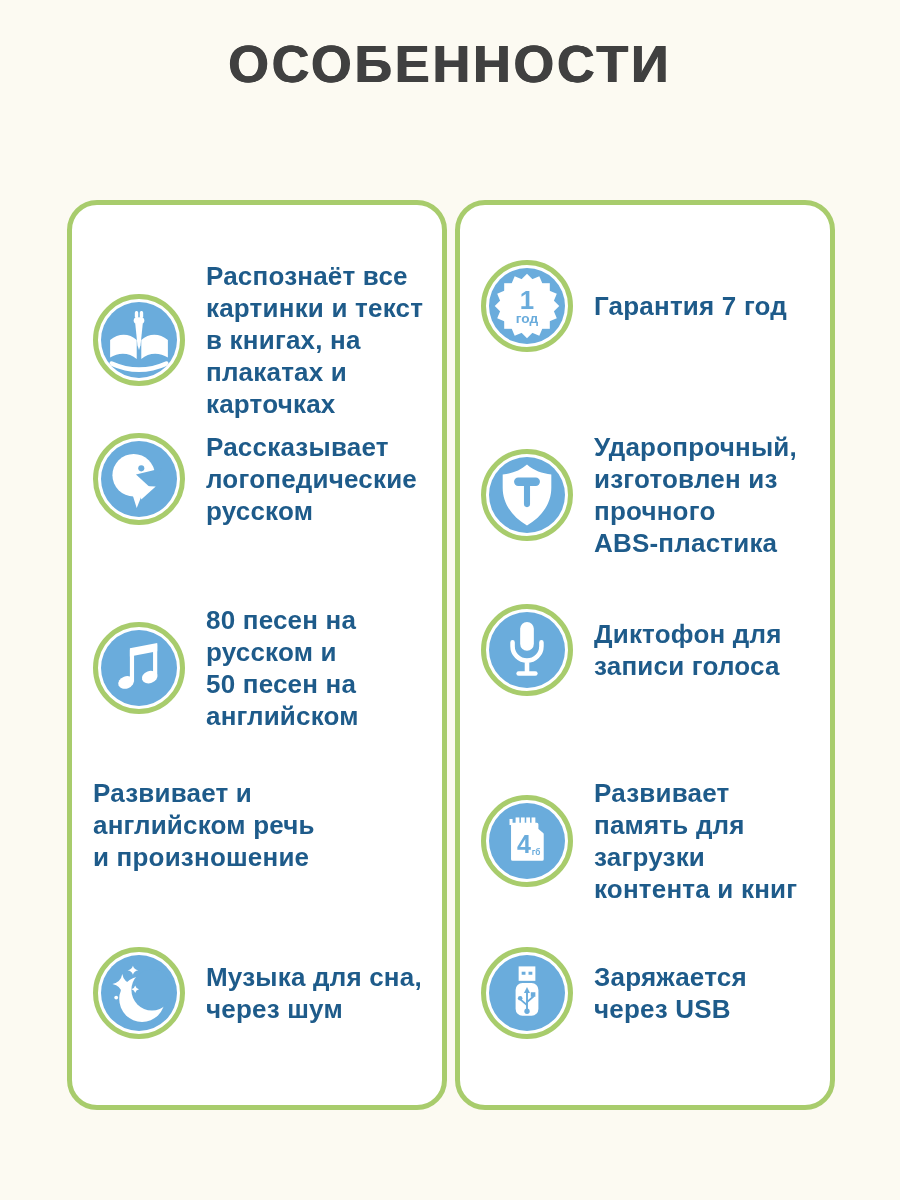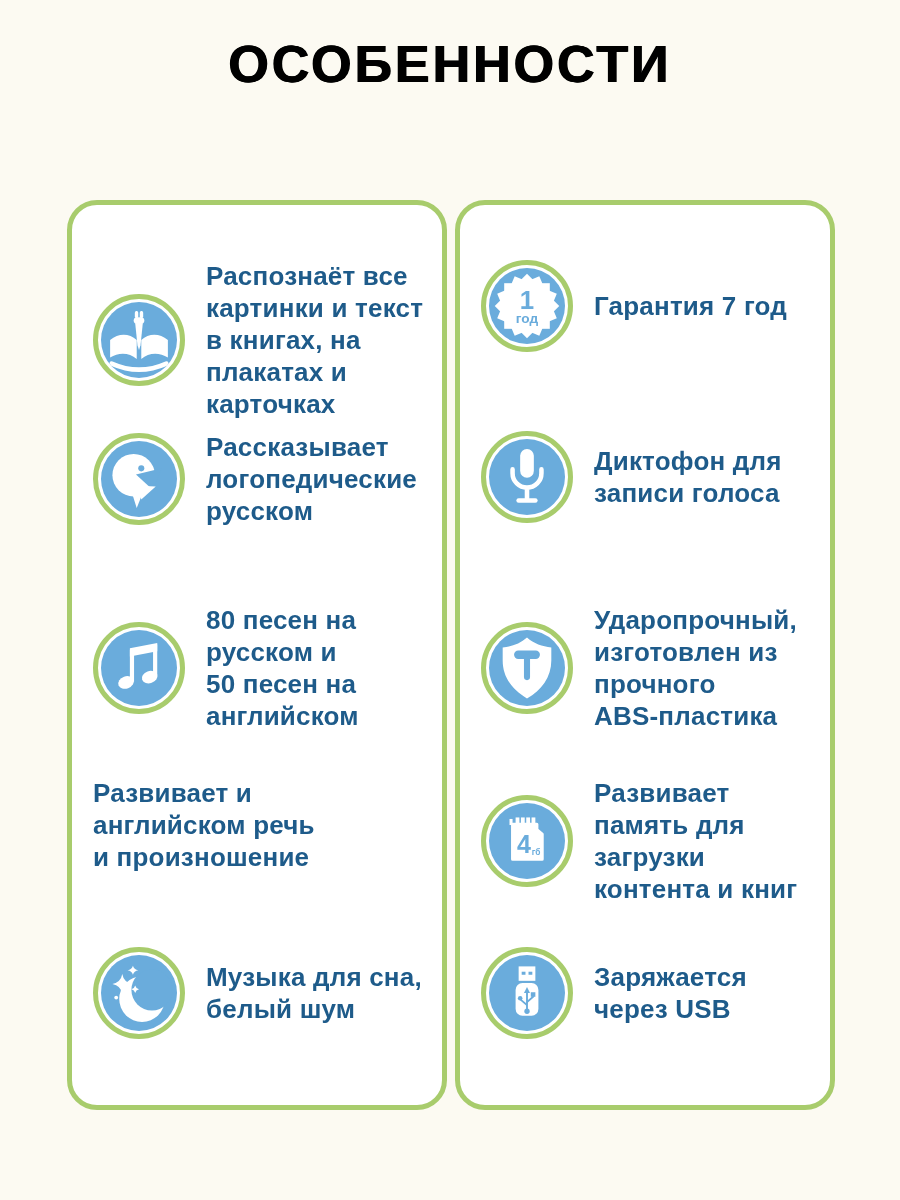--- a/index.html
+++ b/index.html
@@ -3,21 +3,21 @@
 <meta charset="utf-8">
 <style>
   html,body{margin:0;padding:0;}
   body{
     width:900px;height:1200px;position:relative;overflow:hidden;
     background:#FCFAF2;
     font-family:"Liberation Sans",sans-serif;
   }
   .page-title{
     position:absolute;top:36px;left:0;width:100%;
-    text-align:center;color:#000000;font-weight:bold;
+    text-align:center;color:#404040;font-weight:bold;
     text-shadow:0.6px 0 0 currentColor,-0.6px 0 0 currentColor;
   }
   .page-title .t-line1{font-size:52px;line-height:56px;letter-spacing:3px;}
   .page-title .t-line2{font-size:47px;line-height:50px;letter-spacing:2px;}
   .cards{
     position:absolute;top:200px;left:67px;width:768px;height:910px;
     display:flex;gap:8px;
   }
   .card{
     flex:1;background:#FFFFFF;border:5px solid #A8CC6C;border-radius:30px;
@@ -129,21 +129,21 @@
             <circle cx="54" cy="58" r="30" fill="#fff"></circle>
             <circle cx="67" cy="46" r="27" fill="#6AACDC"></circle>
             <path d="M28 25 Q30 36 41 38 Q30 40 28 51 Q26 40 15 38 Q26 36 28 25 Z" fill="#fff"></path>
             <path d="M42 14 Q43.5 19 49 20 Q43.5 21 42 26 Q40.5 21 35 20 Q40.5 19 42 14 Z" fill="#fff"></path>
             <path d="M45 40 Q46 44 50 45 Q46 46 45 50 Q44 46 40 45 Q44 44 45 40 Z" fill="#fff"></path>
             <circle cx="20" cy="56" r="2.5" fill="#fff"></circle>
           </svg>
         </div>
       </div>
       <p class="feature-text">Музыка для сна,
-белый шум</p>
+через шум</p>
     </div>
 
   </section>
 
   <section class="card">
 
     <div class="feature-row">
       <div class="icon-badge">
         <div class="icon-inner">
           <svg width="76" height="76" viewBox="0 0 100 100">
@@ -158,45 +158,45 @@
           </svg>
         </div>
       </div>
       <p class="feature-text">Гарантия 7 год</p>
     </div>
 
     <div class="feature-row">
       <div class="icon-badge">
         <div class="icon-inner">
           <svg width="76" height="76" viewBox="0 0 100 100">
+            <path d="M50 10 C59 18 70 22 82 23 L82 40 C82 62 69 79 50 90 C31 79 18 62 18 40 L18 23 C30 22 41 18 50 10 Z" fill="#fff"></path>
+            <rect x="33" y="27" width="34" height="11" rx="5.5" fill="#6AACDC"></rect>
+            <rect x="46" y="32" width="8" height="34" rx="4" fill="#6AACDC"></rect>
+          </svg>
+        </div>
+      </div>
+      <p class="feature-text">Ударопрочный,
+изготовлен из
+прочного
+ABS-пластика</p>
+    </div>
+
+    <div class="feature-row">
+      <div class="icon-badge">
+        <div class="icon-inner">
+          <svg width="76" height="76" viewBox="0 0 100 100">
             <rect x="41" y="13" width="18" height="38" rx="9" fill="#fff"></rect>
             <path d="M31 40 L31 45 A19 19 0 0 0 69 45 L69 40" stroke="#fff" stroke-width="6" fill="none" stroke-linecap="round"></path>
             <rect x="47" y="66" width="6" height="13" fill="#fff"></rect>
             <rect x="36" y="78" width="28" height="6" rx="3" fill="#fff"></rect>
           </svg>
         </div>
       </div>
       <p class="feature-text">Диктофон для
 записи голоса</p>
-    </div>
-
-    <div class="feature-row">
-      <div class="icon-badge">
-        <div class="icon-inner">
-          <svg width="76" height="76" viewBox="0 0 100 100">
-            <path d="M50 10 C59 18 70 22 82 23 L82 40 C82 62 69 79 50 90 C31 79 18 62 18 40 L18 23 C30 22 41 18 50 10 Z" fill="#fff"></path>
-            <rect x="33" y="27" width="34" height="11" rx="5.5" fill="#6AACDC"></rect>
-            <rect x="46" y="32" width="8" height="34" rx="4" fill="#6AACDC"></rect>
-          </svg>
-        </div>
-      </div>
-      <p class="feature-text">Ударопрочный,
-изготовлен из
-прочного
-ABS-пластика</p>
     </div>
 
     <div class="feature-row">
       <div class="icon-badge">
         <div class="icon-inner">
           <svg width="76" height="76" viewBox="0 0 100 100">
             <path d="M31 28 L63 28 L63 35 L70 41 L70 74 L31 74 Z" fill="#fff" stroke="#fff" stroke-width="4" stroke-linejoin="round"></path>
             <rect x="27" y="21" width="4" height="8" fill="#fff"></rect>
             <rect x="35" y="19" width="5" height="10" fill="#fff"></rect>
             <rect x="42" y="19" width="5" height="10" fill="#fff"></rect>

